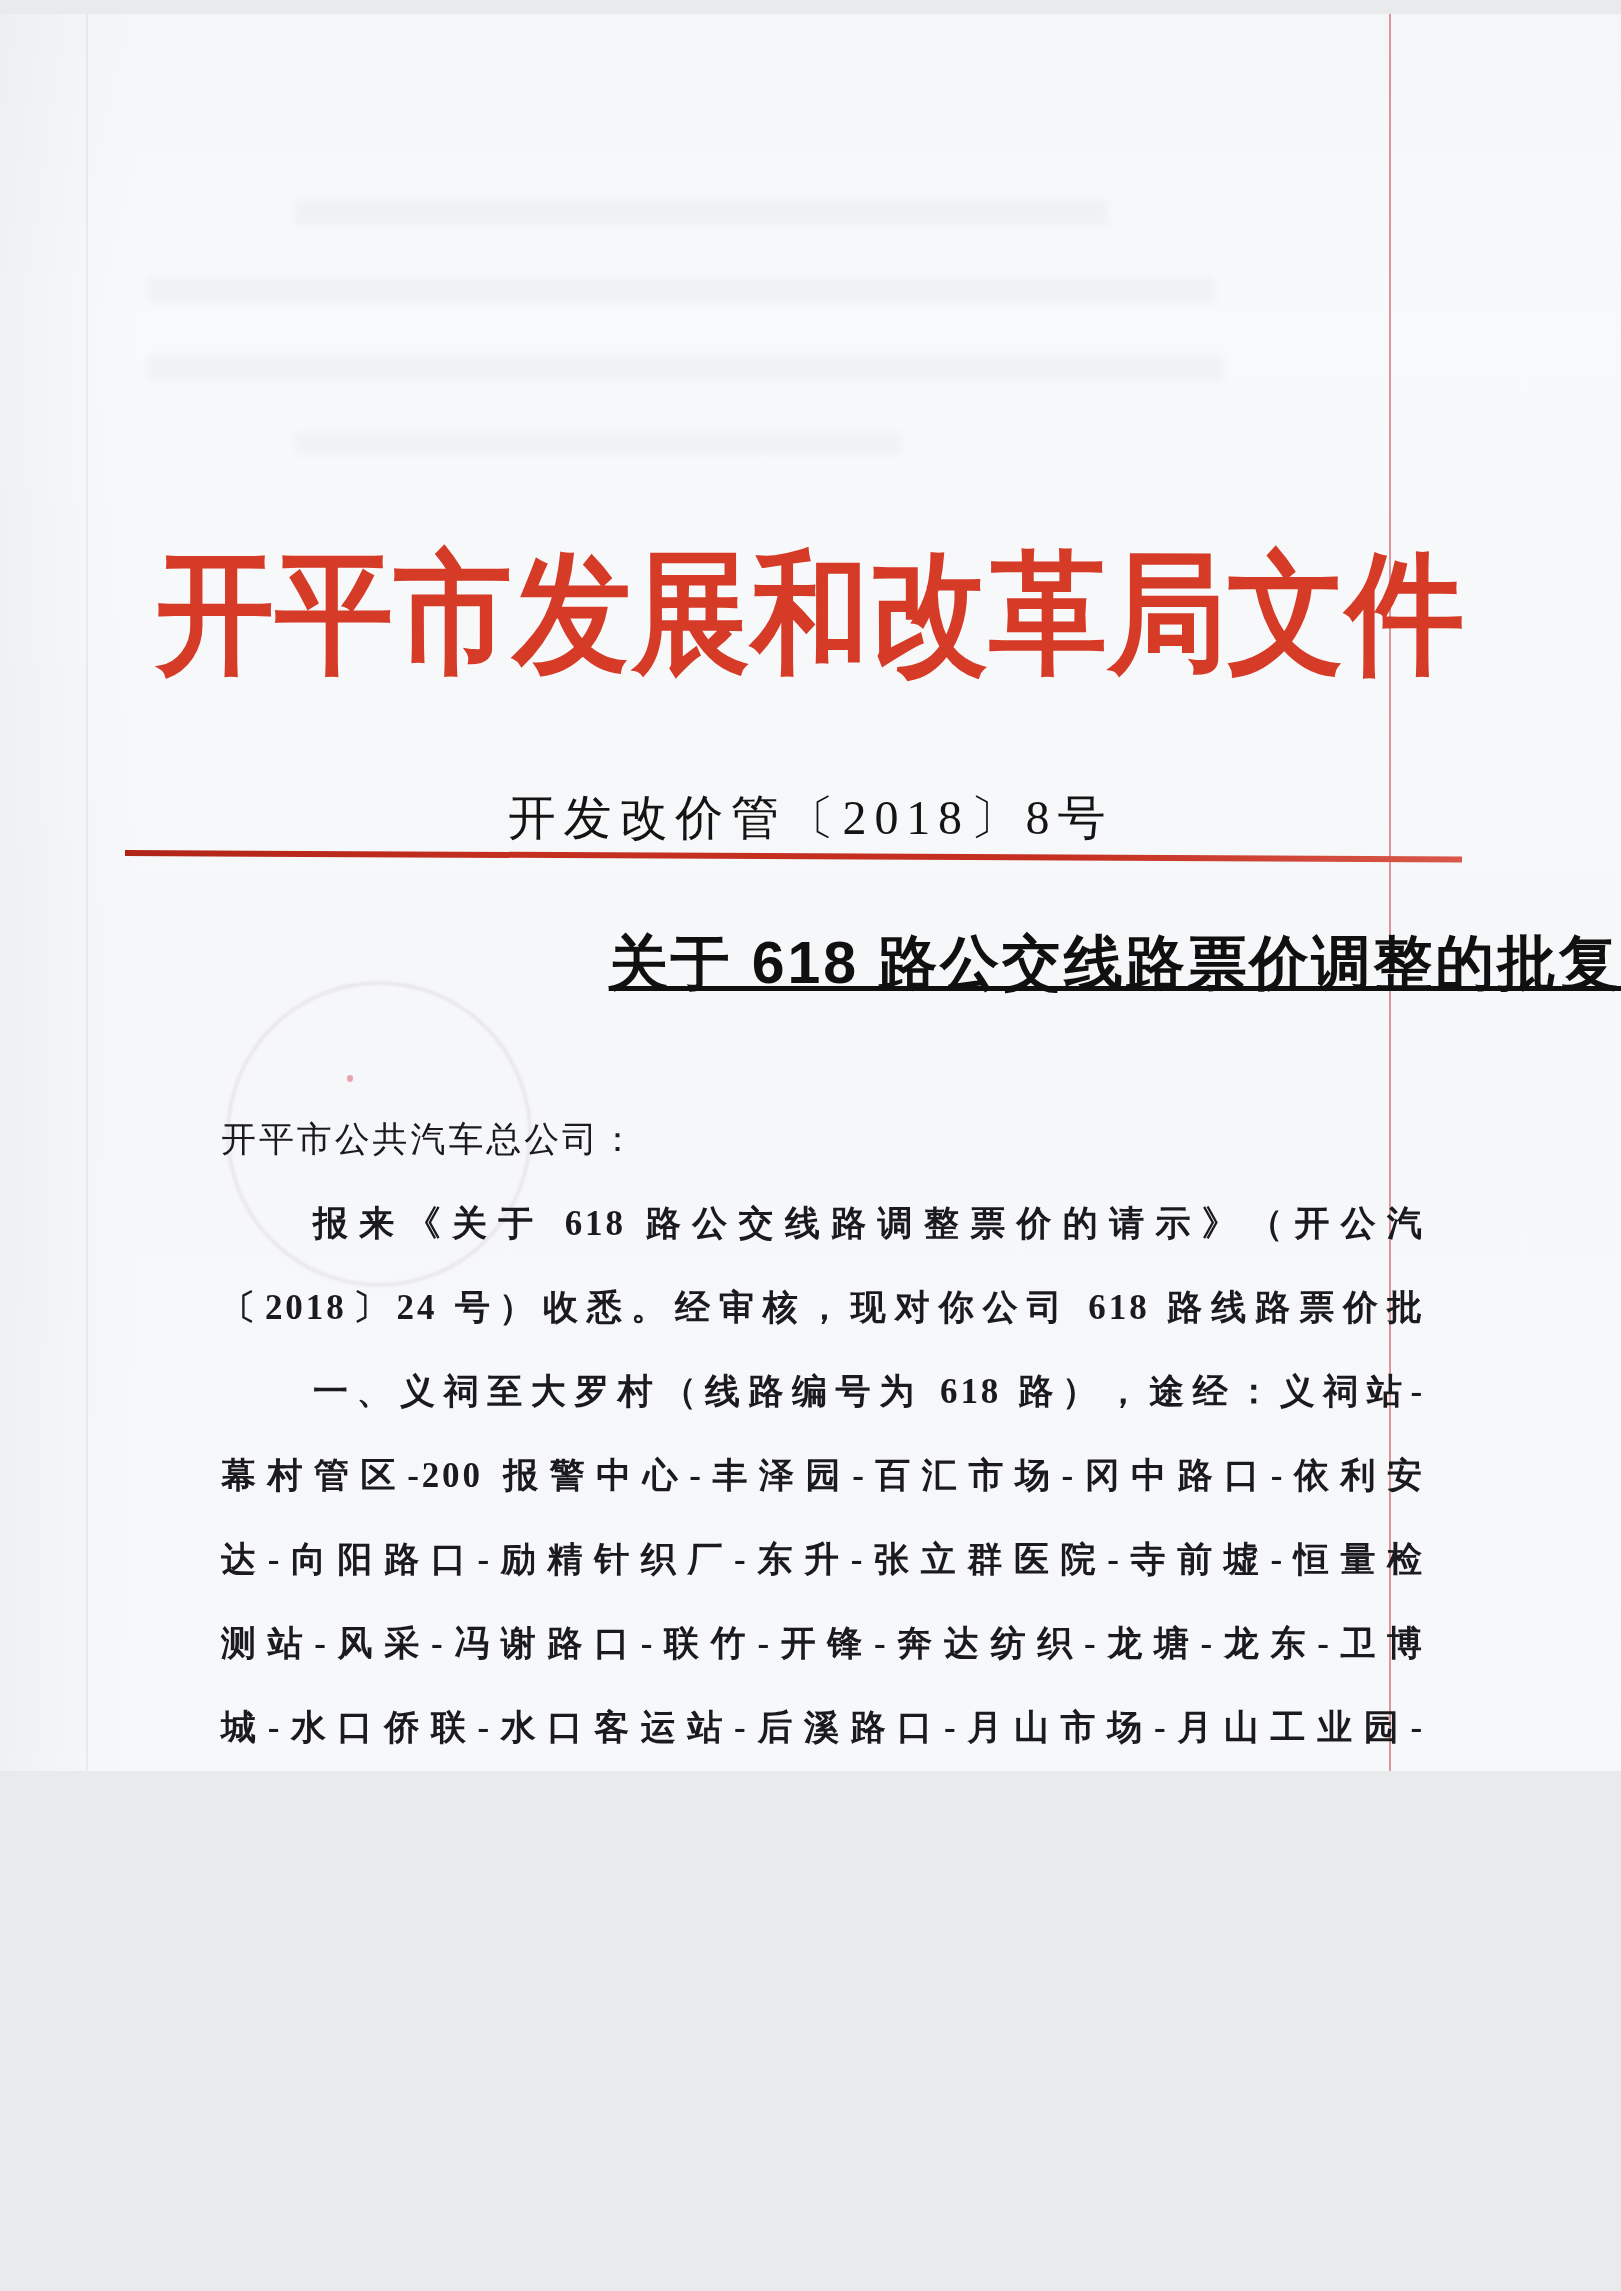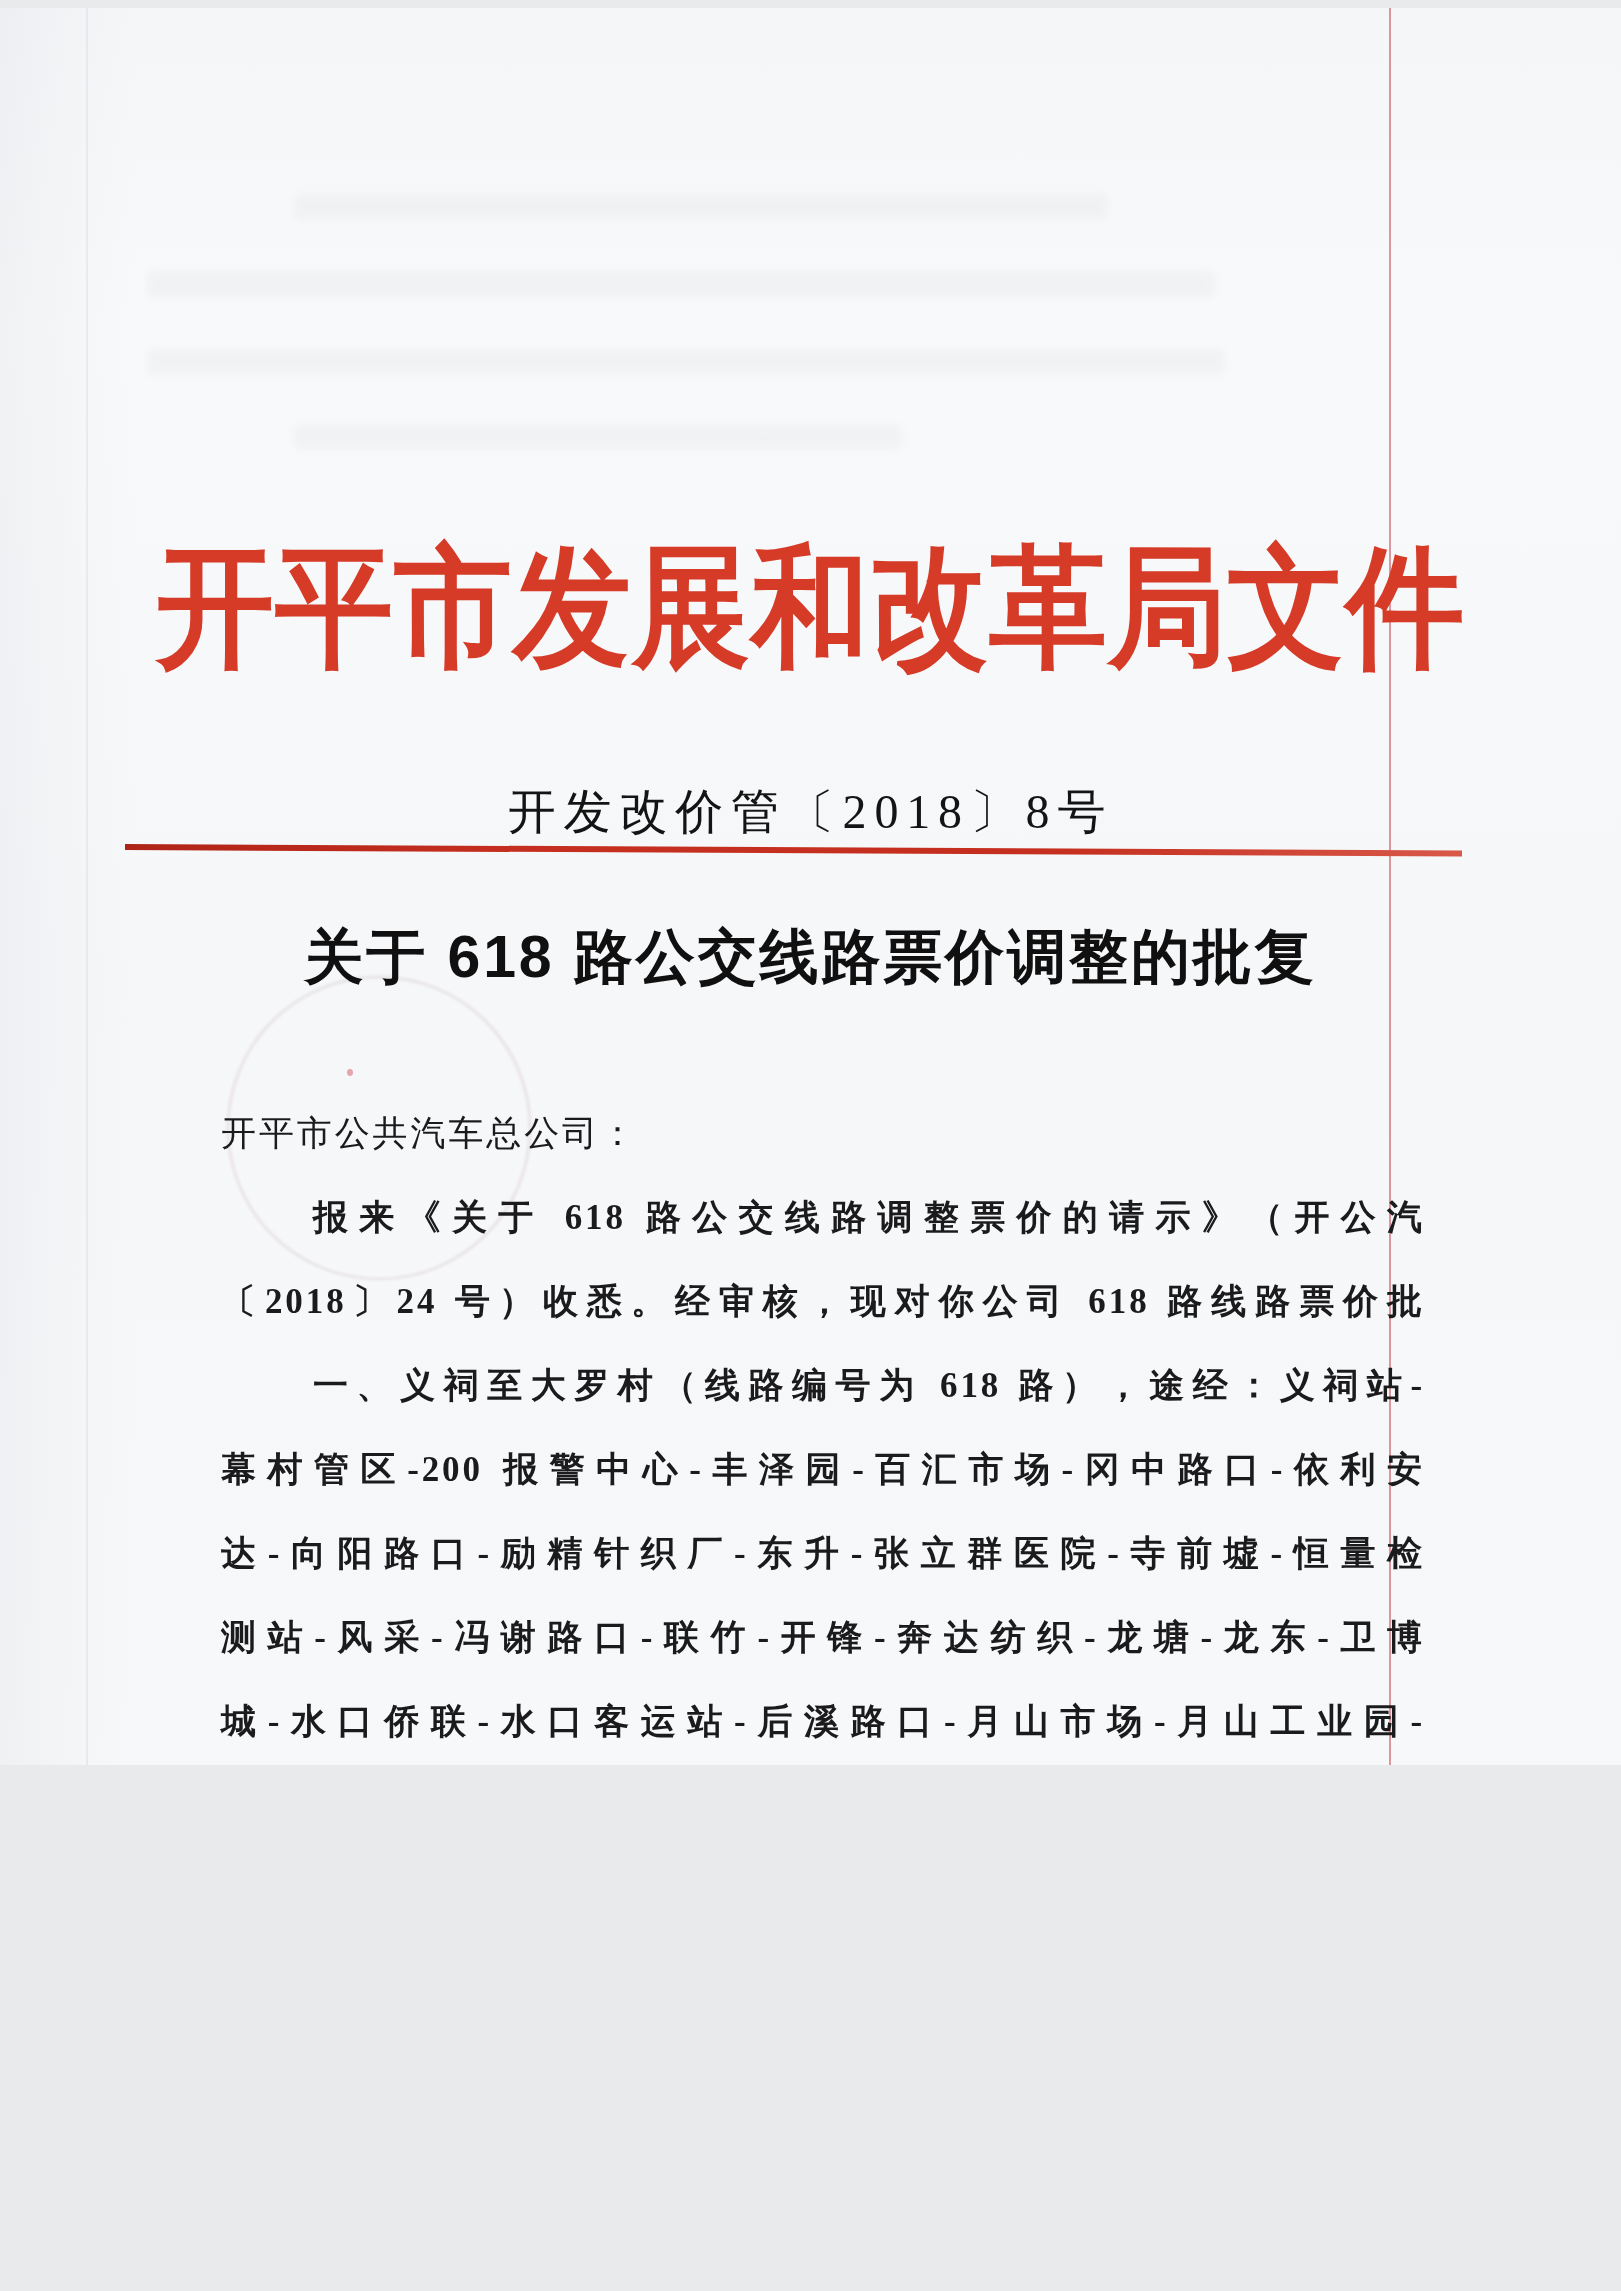--- a/index.html
+++ b/index.html
@@ -1,19 +1,19 @@
 <!DOCTYPE html>
 <html style="--banner-red: #d63b28; --rule-red: #c52f1f; --margin-line-red: #c64650;"><head>
 <meta charset="utf-8">
 <style>
   html,body{margin:0;padding:0;background:#e9eaec;}
   .page{
     position:relative;
     width:1621px;height:1757px;
-    margin:8px auto;
+    margin:14px auto;
     background:
       linear-gradient(90deg, rgba(148,154,166,0.08) 0px, rgba(148,154,166,0.02) 88px, rgba(0,0,0,0) 137px),
       linear-gradient(180deg, #f5f6f8 0%, #f8f9fa 18%, #f6f7f9 55%, #f7f8f9 100%);
     overflow:hidden;
     font-family:"Liberation Serif","DejaVu Serif",serif;
     color:#1b1b1d;
   }
   
   .margin-line{
     position:absolute;left:1389px;top:0;width:2px;height:2247px;
@@ -61,24 +61,24 @@
     font-size:48px;color:#141414;letter-spacing:7.8px;
     white-space:nowrap;
   }
   .red-rule{
     position:absolute;left:125px;top:836px;width:1337px;height:5.9px;
     background:linear-gradient(to right,#b02418,var(--rule-red,#c52f1f) 30%,var(--rule-red,#c52f1f) 70%,#d8584a);
     transform:rotate(0.28deg);transform-origin:left center;
   }
   .subject-title{
     position:absolute;left:0;top:910px;width:100%;
-    text-align:center;
+    text-align:right;
     font-family:"Liberation Sans","DejaVu Sans",sans-serif;
     font-size:59px;font-weight:bold;color:#101010;
-    letter-spacing:2.9px;white-space:nowrap;
+    letter-spacing:2.9px;white-space:nowrap;text-decoration:underline;
   }
   
   .body-block{
     position:absolute;left:221px;top:1084px;width:1204px;
     font-size:35px;line-height:84px;letter-spacing:2.9px;
     color:#1b1b1d;
   }
   .bline{height:84px;overflow:visible;white-space:nowrap;}
   .bline.fill{
     white-space:normal;

